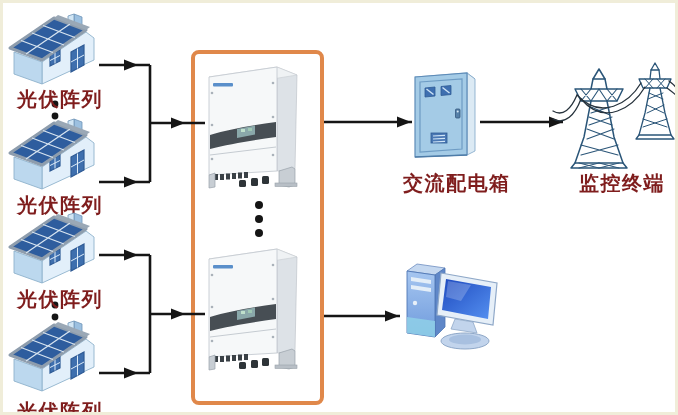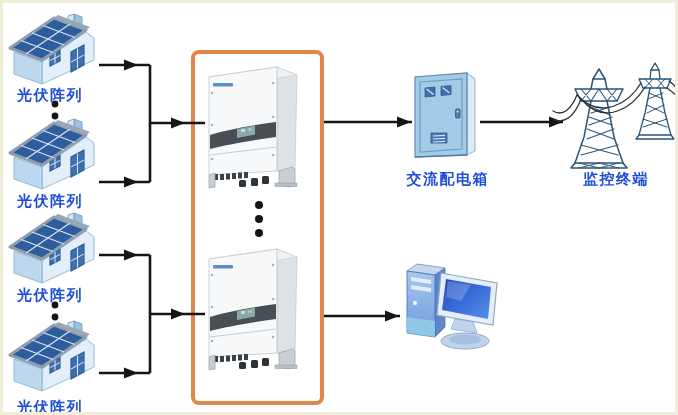--- a/index.html
+++ b/index.html
@@ -8,23 +8,23 @@
     width:678px;height:415px;
     box-sizing:border-box;
     border:3px solid #F0EDD9;
     background:#ffffff;
     overflow:hidden;
     font-family:"Liberation Sans","DejaVu Sans",sans-serif;
   }
   .abs{position:absolute;}
   .label{
     position:absolute;
-    color:#1d4ed8;
+    color:#7f1d1d;
     font-weight:bold;
-    font-size:15px;
+    font-size:20px;
     letter-spacing:1.5px;
     white-space:nowrap;
   }
   .label.center{text-align:right;}
   #inverter-frame{
     position:absolute;
     left:188px;top:47px;width:133px;height:355px;
     box-sizing:border-box;
     border:4px solid #E0884A;
     border-radius:8px;

